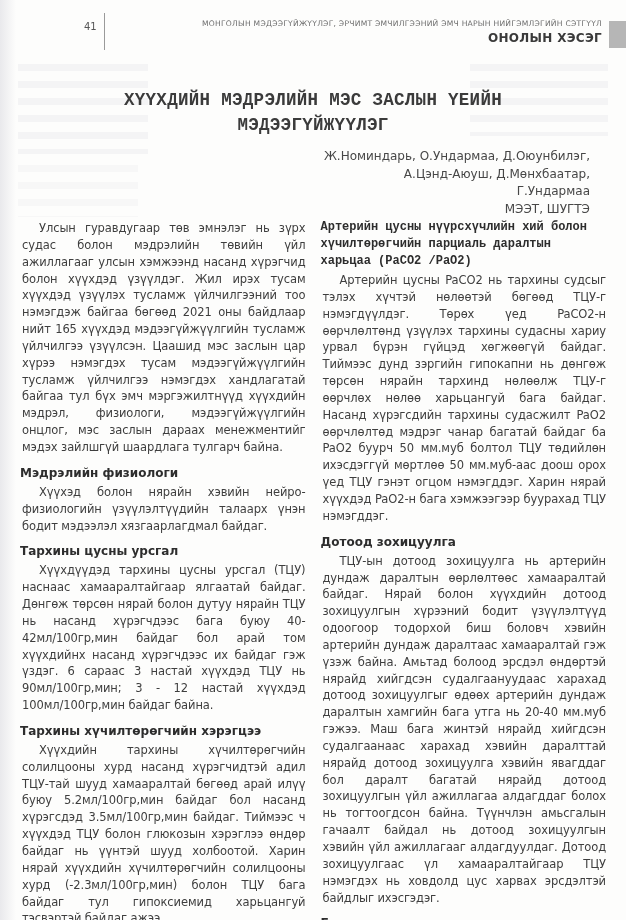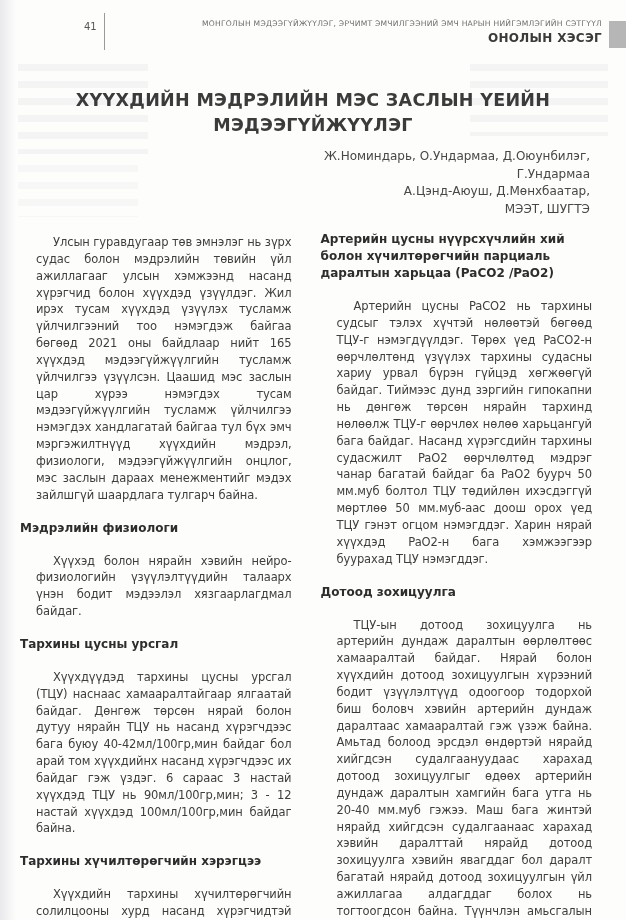--- a/index.html
+++ b/index.html
@@ -56,54 +56,54 @@
   .hdr-square{
     position:absolute;right:0;top:21px;width:17px;height:27px;
     background:#b6b6b6;
   }
 
   
   .article-title{
     position:absolute;left:58px;right:58px;top:88px;
     text-align:center;
     font-size:17.5px;font-weight:bold;line-height:24.5px;
-    letter-spacing:.3px;color:#3b3b3b;
+    letter-spacing:.3px;color:#3b3b3b;font-family:Liberation Mono, monospace;
   }
 
   
   .authors{
     position:absolute;right:36px;top:148px;left:200px;
     text-align:right;
     font-size:12px;line-height:17.5px;
     color:#474747;
   }
 
   
   .columns{
     position:absolute;left:20px;right:18px;top:218px;bottom:0;
     display:flex;gap:13px;
     overflow:hidden;
   }
   .column{flex:1;min-width:0;}
   .col-para{
-    margin:16px;
+    margin:2px;
     font-size:11.5px;line-height:16.85px;
     text-align:justify;
     text-indent:17px;
     letter-spacing:-.1px;
     color:#3e3e3e;
   }
   .col-heading{
     margin:9px 0 2px 0;
     font-size:12px;line-height:17px;
     font-weight:bold;
     color:#2d2d2d;
     text-align:left;
   }
-  .column .col-heading:first-child{margin-top:13px;}
+  .column .col-heading:first-child{margin-top:1px;font-family:Liberation Mono, monospace;}
 </style>
 </head>
 <body>
 
 <div class="page">
 
   <div class="edge-shade-left"></div>
   <div class="ghost ghost-a"></div>
   <div class="ghost ghost-b"></div>
   <div class="ghost ghost-c"></div>
@@ -111,22 +111,22 @@
   <div class="hdr-pagenum">41</div>
   <div class="hdr-divider"></div>
   <div class="hdr-journal">МОНГОЛЫН МЭДЭЭГҮЙЖҮҮЛЭГ, ЭРЧИМТ ЭМЧИЛГЭЭНИЙ ЭМЧ НАРЫН НИЙГЭМЛЭГИЙН СЭТГҮҮЛ</div>
   <div class="hdr-section">ОНОЛЫН ХЭСЭГ</div>
   <div class="hdr-square"></div>
 
   <div class="article-title">ХҮҮХДИЙН МЭДРЭЛИЙН МЭС ЗАСЛЫН ҮЕИЙН МЭДЭЭГҮЙЖҮҮЛЭГ</div>
 
   <div class="authors">
     <div>Ж.Номиндарь, О.Ундармаа, Д.Оюунбилэг,</div>
+    <div>А.Цэнд-Аюуш, Д.Мөнхбаатар,</div>
     <div>Г.Ундармаа</div>
-    <div>А.Цэнд-Аюуш, Д.Мөнхбаатар,</div>
     <div>МЭЭТ, ШУГТЭ</div>
   </div>
 
   <div class="columns">
     <div class="column">
         <p class="col-para">Улсын гуравдугаар төв эмнэлэг нь зүрх судас болон мэдрэлийн төвийн үйл ажиллагааг улсын хэмжээнд насанд хүрэгчид болон хүүхдэд үзүүлдэг. Жил ирэх тусам хүүхдэд үзүүлэх тусламж үйлчилгээний тоо нэмэгдэж байгаа бөгөөд 2021 оны байдлаар нийт 165 хүүхдэд мэдээгүйжүүлгийн тусламж үйлчилгээ үзүүлсэн. Цаашид мэс заслын цар хүрээ нэмэгдэх тусам мэдээгүйжүүлгийн тусламж үйлчилгээ нэмэгдэх хандлагатай байгаа тул бүх эмч мэргэжилтнүүд хүүхдийн мэдрэл, физиологи, мэдээгүйжүүлгийн онцлог, мэс заслын дараах менежментийг мэдэх зайлшгүй шаардлага тулгарч байна.</p>
         <h3 class="col-heading">Мэдрэлийн физиологи</h3>
         <p class="col-para">Хүүхэд болон нярайн хэвийн нейро-физиологийн үзүүлэлтүүдийн талаарх үнэн бодит мэдээлэл хязгаарлагдмал байдаг.</p>
         <h3 class="col-heading">Тархины цусны урсгал</h3>
         <p class="col-para">Хүүхдүүдэд тархины цусны урсгал (ТЦУ) наснаас хамааралтайгаар ялгаатай байдаг. Дөнгөж төрсөн нярай болон дутуу нярайн ТЦУ нь насанд хүрэгчдээс бага буюу 40-42мл/100гр,мин байдаг бол арай том хүүхдийнх насанд хүрэгчдээс их байдаг гэж үздэг. 6 сараас 3 настай хүүхдэд ТЦУ нь 90мл/100гр,мин; 3 - 12 настай хүүхдэд 100мл/100гр,мин байдаг байна.</p>

